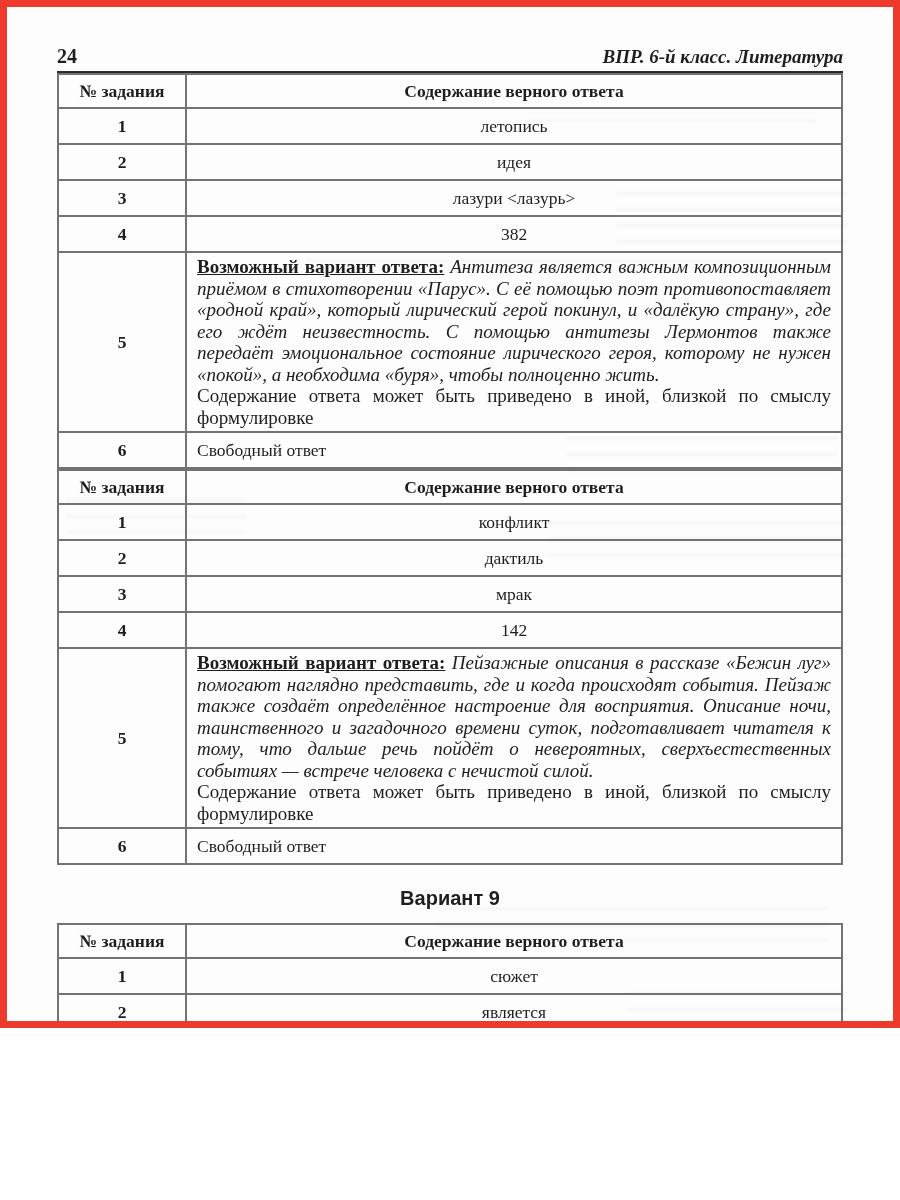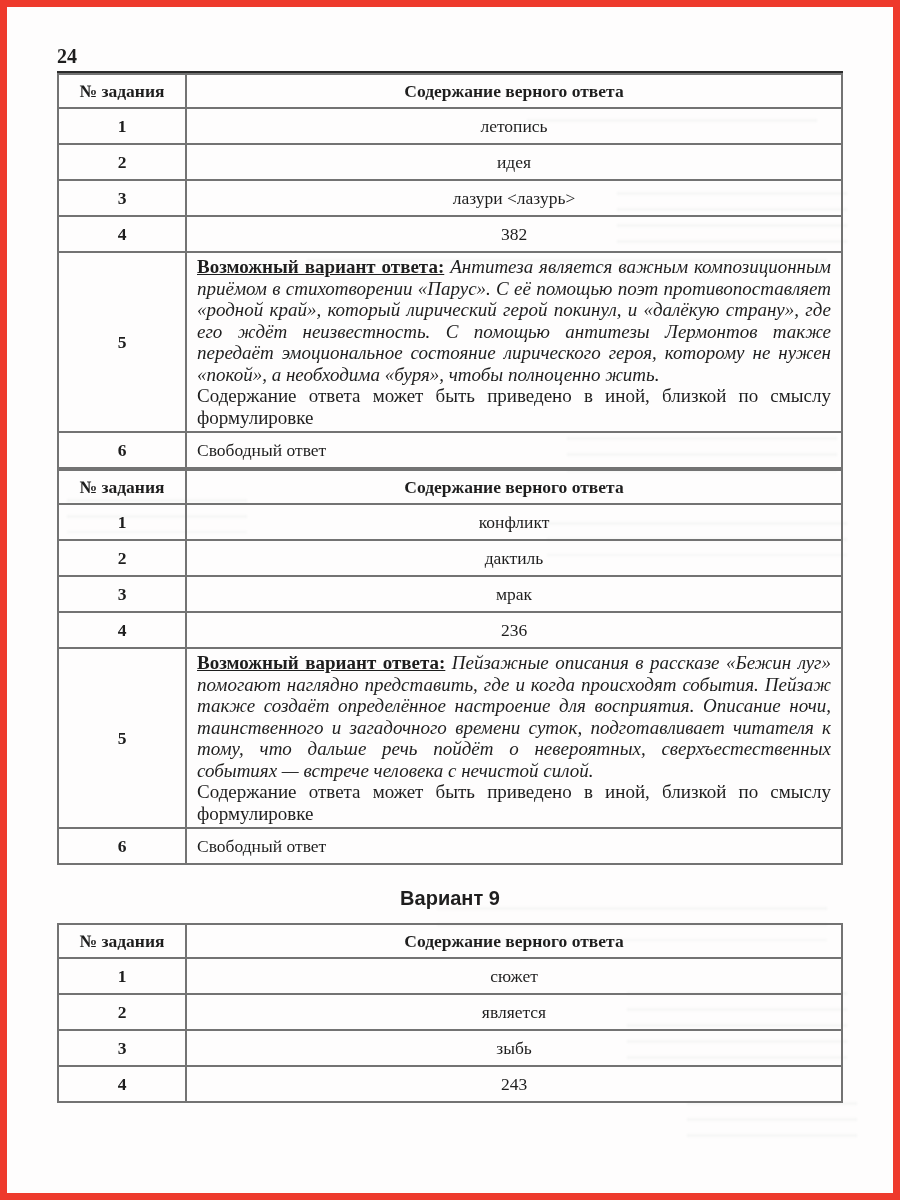--- a/index.html
+++ b/index.html
@@ -1,20 +1,20 @@
 <!DOCTYPE html>
 <html><head>
 <meta charset="utf-8">
 <style>
   html, body { margin: 0; padding: 0; background: #fff; }
   .page {
     position: relative;
     box-sizing: border-box;
     width: 900px;
-    height: 1200px;
+    height: 1028px;
     background: #fefdfd;
     border: 7px solid #ee3a2c;
     overflow: hidden;
     font-family: "Liberation Serif", serif;
     color: #1e1e1e;
   }
   .content {
     position: relative;
     padding: 38px 50px 0 50px;
   }
@@ -128,20 +128,21 @@
   <div class="bleed b5"></div>
   <div class="bleed b6"></div>
   <div class="bleed b7"></div>
   <div class="bleed b8"></div>
   <div class="bleed b9"></div>
 
   <div class="content">
 
     <div class="pagehead">
       <span class="page-number">24</span>
+      <span class="edition-title">ВПР. 6-й класс. Литература</span>
     </div>
     <div class="head-rule"></div>
 
     <table class="answers">
       <colgroup>
           <col class="c-num">
           <col>
         </colgroup>
       <tbody>
           <tr>
@@ -196,21 +197,21 @@
       <tr>
         <td class="num">2</td>
         <td class="answer">дактиль</td>
       </tr>
       <tr>
         <td class="num">3</td>
         <td class="answer">мрак</td>
       </tr>
       <tr>
         <td class="num">4</td>
-        <td class="answer">236</td>
+        <td class="answer">142</td>
       </tr>
       <tr>
         <td class="num">5</td>
         <td class="essay">
           <p><span class="lead">Возможный вариант ответа:</span>
              <span class="essay-body">Пейзажные описания в рассказе «Бежин луг» помогают наглядно представить, где и когда происходят события. Пейзаж также создаёт определённое настроение для восприятия. Описание ночи, таинственного и загадочного времени суток, подготавливает читателя к тому, что дальше речь пойдёт о невероятных, сверхъестественных событиях — встрече человека с нечистой силой.</span></p>
           <p class="note-line">Содержание ответа может быть приведено в иной, близкой по смыслу формулировке</p>
         </td>
       </tr>
       <tr>

